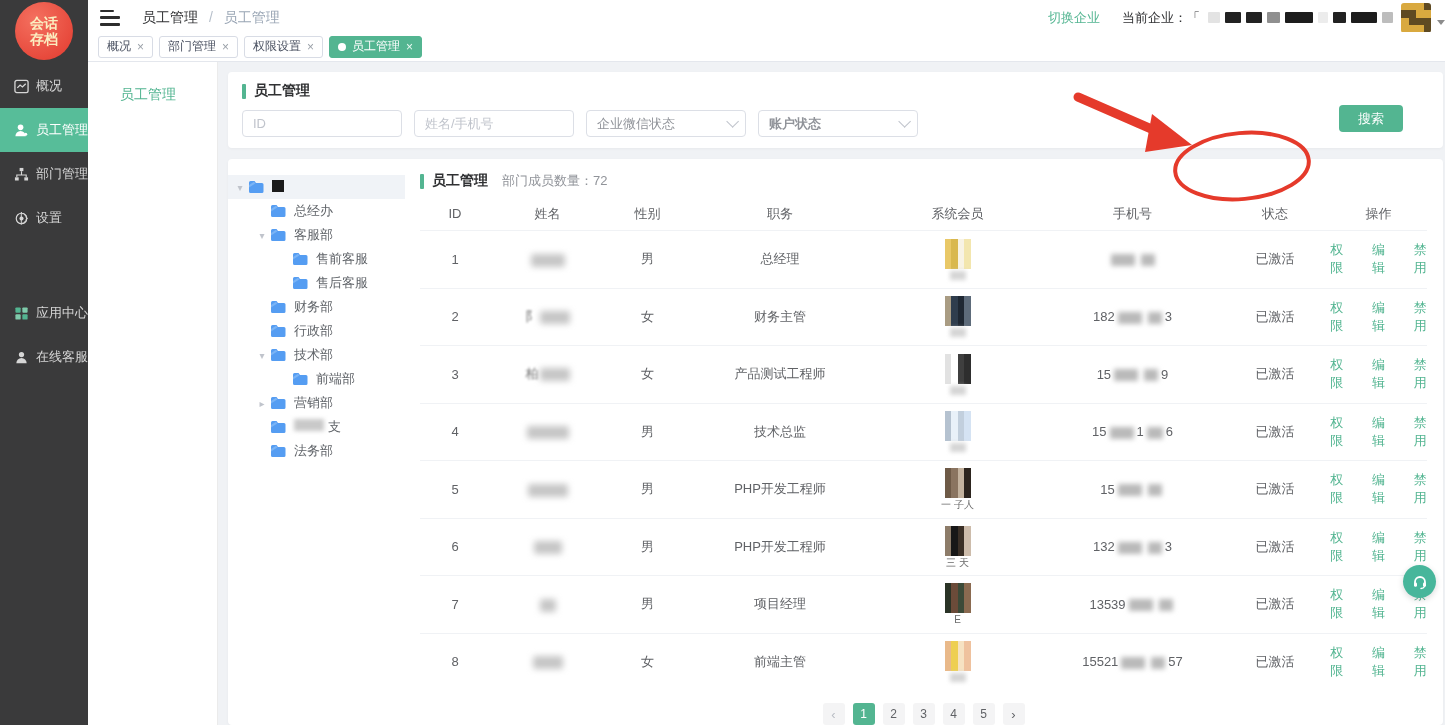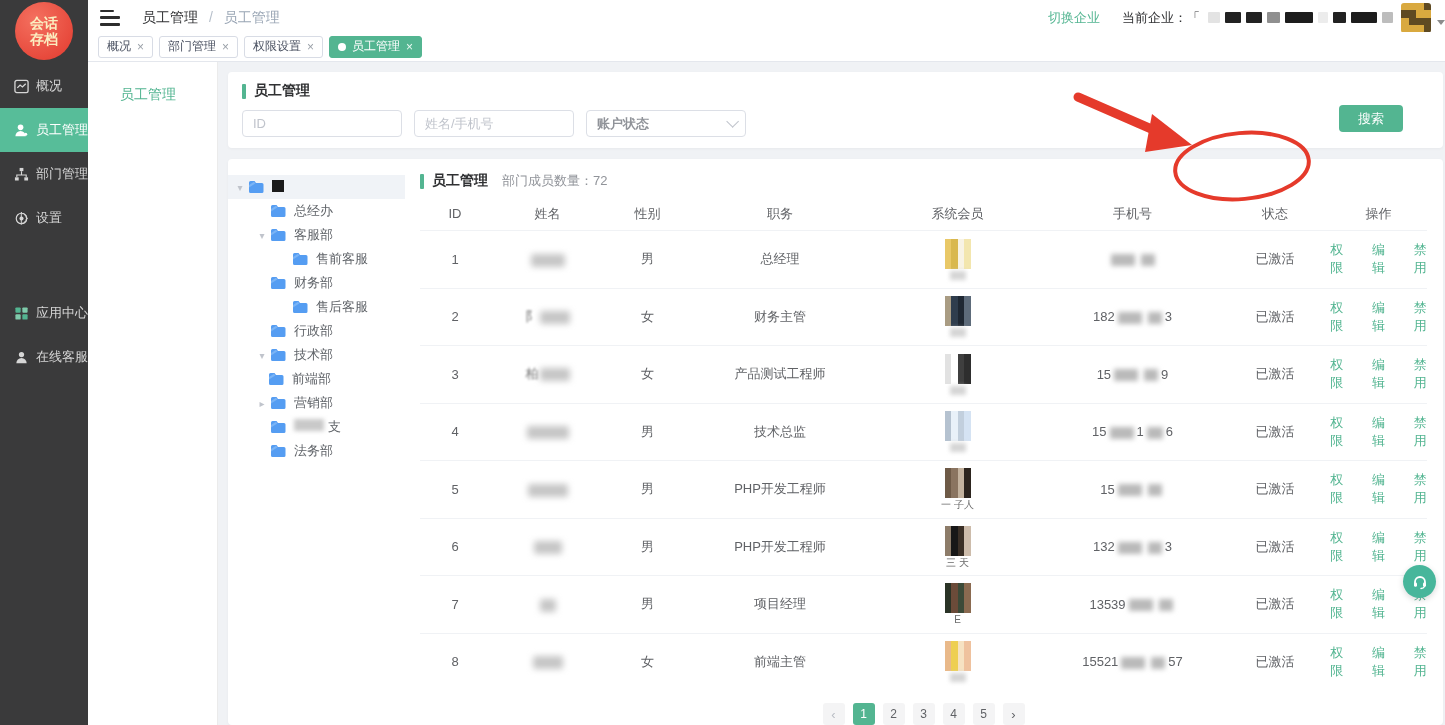--- a/index.html
+++ b/index.html
@@ -254,20 +254,24 @@
 </div>
 
 <div class="content">
 
   <div class="card filter-card">
     <div class="blk-title">员工管理</div>
     <div class="filter-row">
       <input class="f-input" placeholder="ID" style="">
       <input class="f-input" placeholder="姓名/手机号" style="">
       <div class="f-select">
+        <span style="color:#909399;">企业微信状态</span>
+        <span class="chev"></span>
+      </div>
+      <div class="f-select">
         <span style="color:#909399;font-weight:bold;">账户状态</span>
         <span class="chev"></span>
       </div>
     </div>
     <button class="search-btn">搜索</button>
   </div>
 
   <div class="card main-card">
     <div class="tree" id="dept-tree">
         <div class="tree-row selected" style="padding-left: 4px;">
@@ -303,61 +307,61 @@
         <div class="tree-row" style="padding-left: 48px;">
     <span class="t-arrow"></span>
     <span class="t-folder">
       <svg width="17" height="14" viewBox="0 0 17 14">
               <path d="M1 2.5 a1.5 1.5 0 0 1 1.5 -1.5 h4 l1.5 2 h6 a1.5 1.5 0 0 1 1.5 1.5 v7 a1.5 1.5 0 0 1 -1.5 1.5 h-11.5 a1.5 1.5 0 0 1 -1.5 -1.5 z" fill="#559df2"></path>
               <path d="M1 5 l5 -3.2 1.3 1.7 -6.3 4z" fill="#7ab4f6"></path>
             </svg>
     </span>
     <span class="t-label">售前客服</span>
   </div>
+        <div class="tree-row" style="padding-left: 48px;">
+    <span class="t-arrow"></span>
+    <span class="t-folder">
+      <svg width="17" height="14" viewBox="0 0 17 14">
+              <path d="M1 2.5 a1.5 1.5 0 0 1 1.5 -1.5 h4 l1.5 2 h6 a1.5 1.5 0 0 1 1.5 1.5 v7 a1.5 1.5 0 0 1 -1.5 1.5 h-11.5 a1.5 1.5 0 0 1 -1.5 -1.5 z" fill="#559df2"></path>
+              <path d="M1 5 l5 -3.2 1.3 1.7 -6.3 4z" fill="#7ab4f6"></path>
+            </svg>
+    </span>
+    <span class="t-label">售后客服</span>
+  </div>
         <div class="tree-row" style="padding-left: 26px;">
     <span class="t-arrow"></span>
     <span class="t-folder">
       <svg width="17" height="14" viewBox="0 0 17 14">
               <path d="M1 2.5 a1.5 1.5 0 0 1 1.5 -1.5 h4 l1.5 2 h6 a1.5 1.5 0 0 1 1.5 1.5 v7 a1.5 1.5 0 0 1 -1.5 1.5 h-11.5 a1.5 1.5 0 0 1 -1.5 -1.5 z" fill="#559df2"></path>
               <path d="M1 5 l5 -3.2 1.3 1.7 -6.3 4z" fill="#7ab4f6"></path>
             </svg>
     </span>
     <span class="t-label">财务部</span>
   </div>
-        <div class="tree-row" style="padding-left: 48px;">
-    <span class="t-arrow"></span>
-    <span class="t-folder">
-      <svg width="17" height="14" viewBox="0 0 17 14">
-              <path d="M1 2.5 a1.5 1.5 0 0 1 1.5 -1.5 h4 l1.5 2 h6 a1.5 1.5 0 0 1 1.5 1.5 v7 a1.5 1.5 0 0 1 -1.5 1.5 h-11.5 a1.5 1.5 0 0 1 -1.5 -1.5 z" fill="#559df2"></path>
-              <path d="M1 5 l5 -3.2 1.3 1.7 -6.3 4z" fill="#7ab4f6"></path>
-            </svg>
-    </span>
-    <span class="t-label">售后客服</span>
-  </div>
         <div class="tree-row" style="padding-left: 26px;">
     <span class="t-arrow"></span>
     <span class="t-folder">
       <svg width="17" height="14" viewBox="0 0 17 14">
               <path d="M1 2.5 a1.5 1.5 0 0 1 1.5 -1.5 h4 l1.5 2 h6 a1.5 1.5 0 0 1 1.5 1.5 v7 a1.5 1.5 0 0 1 -1.5 1.5 h-11.5 a1.5 1.5 0 0 1 -1.5 -1.5 z" fill="#559df2"></path>
               <path d="M1 5 l5 -3.2 1.3 1.7 -6.3 4z" fill="#7ab4f6"></path>
             </svg>
     </span>
     <span class="t-label">行政部</span>
   </div>
         <div class="tree-row" style="padding-left: 26px;">
     <span class="t-arrow">▾</span>
     <span class="t-folder">
       <svg width="17" height="14" viewBox="0 0 17 14">
               <path d="M1 2.5 a1.5 1.5 0 0 1 1.5 -1.5 h4 l1.5 2 h6 a1.5 1.5 0 0 1 1.5 1.5 v7 a1.5 1.5 0 0 1 -1.5 1.5 h-11.5 a1.5 1.5 0 0 1 -1.5 -1.5 z" fill="#559df2"></path>
               <path d="M1 5 l5 -3.2 1.3 1.7 -6.3 4z" fill="#7ab4f6"></path>
             </svg>
     </span>
     <span class="t-label">技术部</span>
   </div>
-        <div class="tree-row" style="padding-left: 24px;">
+        <div class="tree-row" style="padding-left: 48px;">
     <span class="t-arrow"></span>
     <span class="t-folder">
       <svg width="17" height="14" viewBox="0 0 17 14">
               <path d="M1 2.5 a1.5 1.5 0 0 1 1.5 -1.5 h4 l1.5 2 h6 a1.5 1.5 0 0 1 1.5 1.5 v7 a1.5 1.5 0 0 1 -1.5 1.5 h-11.5 a1.5 1.5 0 0 1 -1.5 -1.5 z" fill="#559df2"></path>
               <path d="M1 5 l5 -3.2 1.3 1.7 -6.3 4z" fill="#7ab4f6"></path>
             </svg>
     </span>
     <span class="t-label">前端部</span>
   </div>
         <div class="tree-row" style="padding-left: 26px;">

